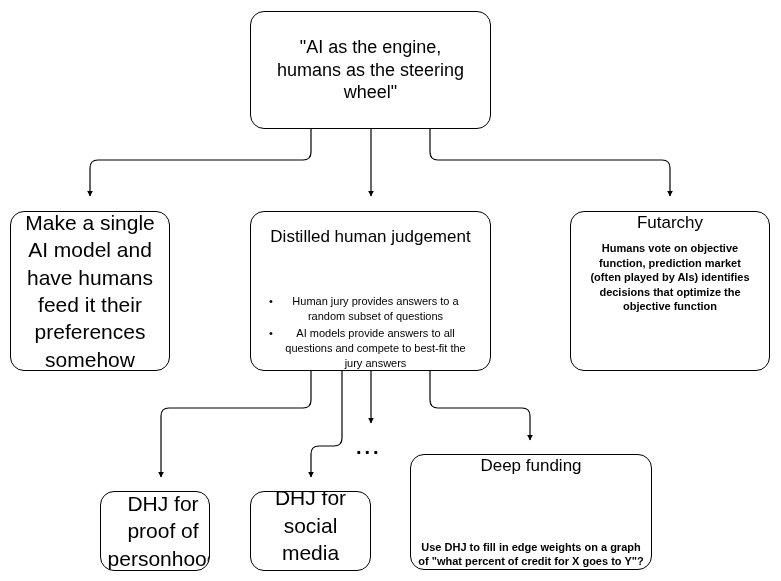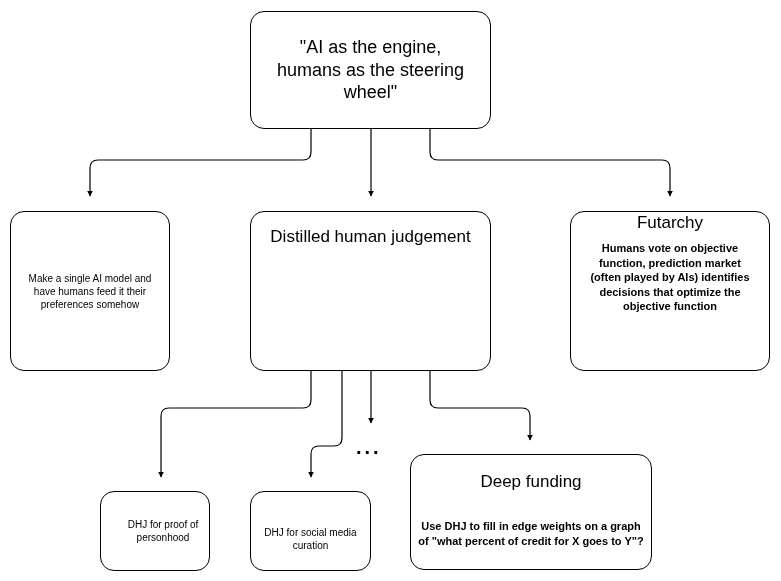--- a/index.html
+++ b/index.html
@@ -42,21 +42,21 @@
   }
   .node-title {
     font-size: 17px;
     line-height: 1.25;
     color: #000000;
   }
   .node-title.big {
     font-size: 18px;
   }
   .node-plain {
-    font-size: 10px;
+    font-size: 21px;
     line-height: 1.3;
     color: #000000;
     padding: 0 12px;
   }
   .node-body {
     font-size: 11px;
     line-height: 1.32;
     color: #000000;
     padding: 0 12px;
     margin-top: 8px;
@@ -124,35 +124,39 @@
   <div class="node" style="left:250px; top:11px; width:241px; height:118px;">
     <div class="node-title big" style="padding:0 18px;">"AI as the engine, humans as the steering wheel"</div>
   </div>
 
   <div class="node" style="left:10px; top:211px; width:160px; height:160px;">
     <div class="node-plain">Make a single AI model and have humans feed it their preferences somehow</div>
   </div>
 
   <div class="node" style="left:250px; top:211px; width:241px; height:160px; justify-content:flex-start; padding-top:14px;gap:41px;">
     <div class="node-title">Distilled human judgement</div>
+    <ul class="bullets">
+      <li>Human jury provides answers to a random subset of questions</li>
+      <li>AI models provide answers to all questions and compete to best-fit the jury answers</li>
+    </ul>
   </div>
 
   <div class="node" style="left:570px; top:211px; width:200px; height:160px; justify-content:flex-start; ">
     <div class="node-title">Futarchy</div>
     <div class="node-body" style="margin-top:8px; font-weight:700;">Humans vote on objective function, prediction market (often played by AIs) identifies decisions that optimize the objective function</div>
   </div>
 
   <div class="node" style="left:100px; top:491px; width:110px; height:80px;padding-left:16px;">
     <div class="node-plain" style="padding:0 6px;">DHJ for proof of personhood</div>
   </div>
 
   <div class="node" style="left:250px; top:491px; width:121px; height:80px;">
     <div class="node-plain" style="padding:0 6px;margin-top:16px;">DHJ for social media curation</div>
   </div>
 
-  <div class="node" style="left:410px; top:454px; width:242px; height:116px; justify-content:flex-start; padding-top:16px;">
+  <div class="node" style="left:410px; top:454px; width:242px; height:116px; justify-content:space-between; ">
     <div class="node-title">Deep funding</div>
     <div class="node-body" style="margin-top:27px; font-weight:700; padding:0 6px;">Use DHJ to fill in edge weights on a graph of "what percent of credit for X goes to Y"?</div>
   </div>
 
   <div class="ellipsis" style="left:356px; top:437px;">...</div>
 
 </div>
 
 </body></html>

